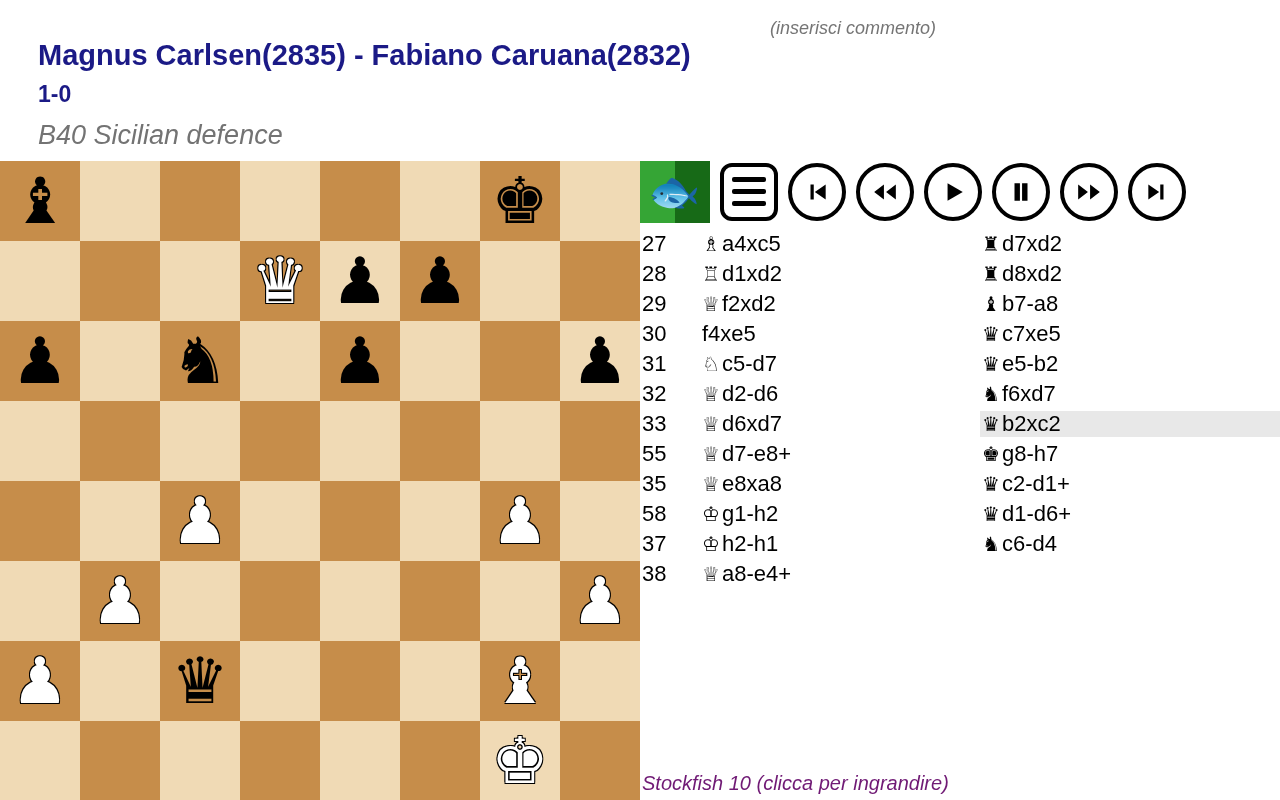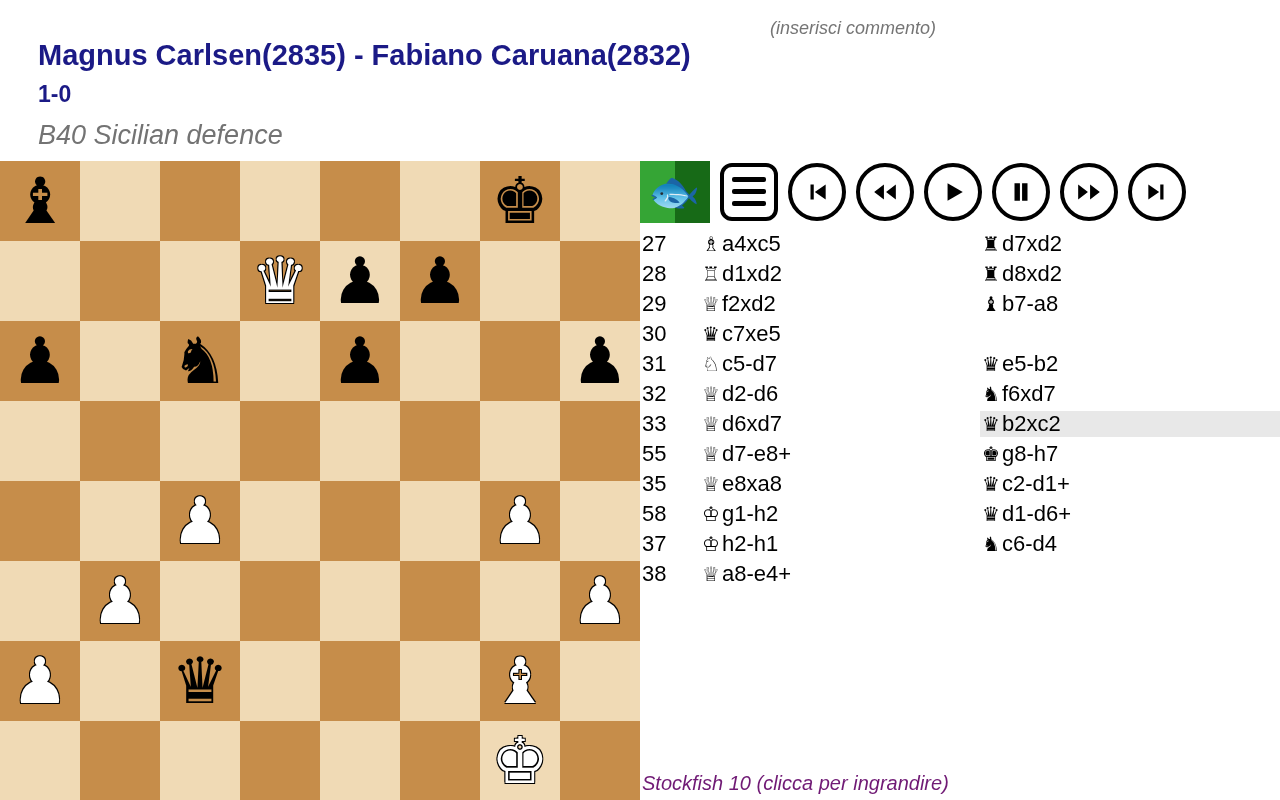--- a/index.html
+++ b/index.html
@@ -225,20 +225,23 @@
             <span class="pico">♕</span>
             <span>f2xd2</span>
           </div>
           <div class="mblack">
             <span class="pico">♝</span>
             <span>b7-a8</span>
           </div>
         </div>
         <div class="mrow">
           <div class="mnum">30</div>
+          <div class="mwhite">
+            <span>f4xe5</span>
+          </div>
           <div class="mblack">
             <span class="pico">♛</span>
             <span>c7xe5</span>
           </div>
         </div>
         <div class="mrow">
           <div class="mnum">31</div>
           <div class="mwhite">
             <span class="pico">♘</span>
             <span>c5-d7</span>

